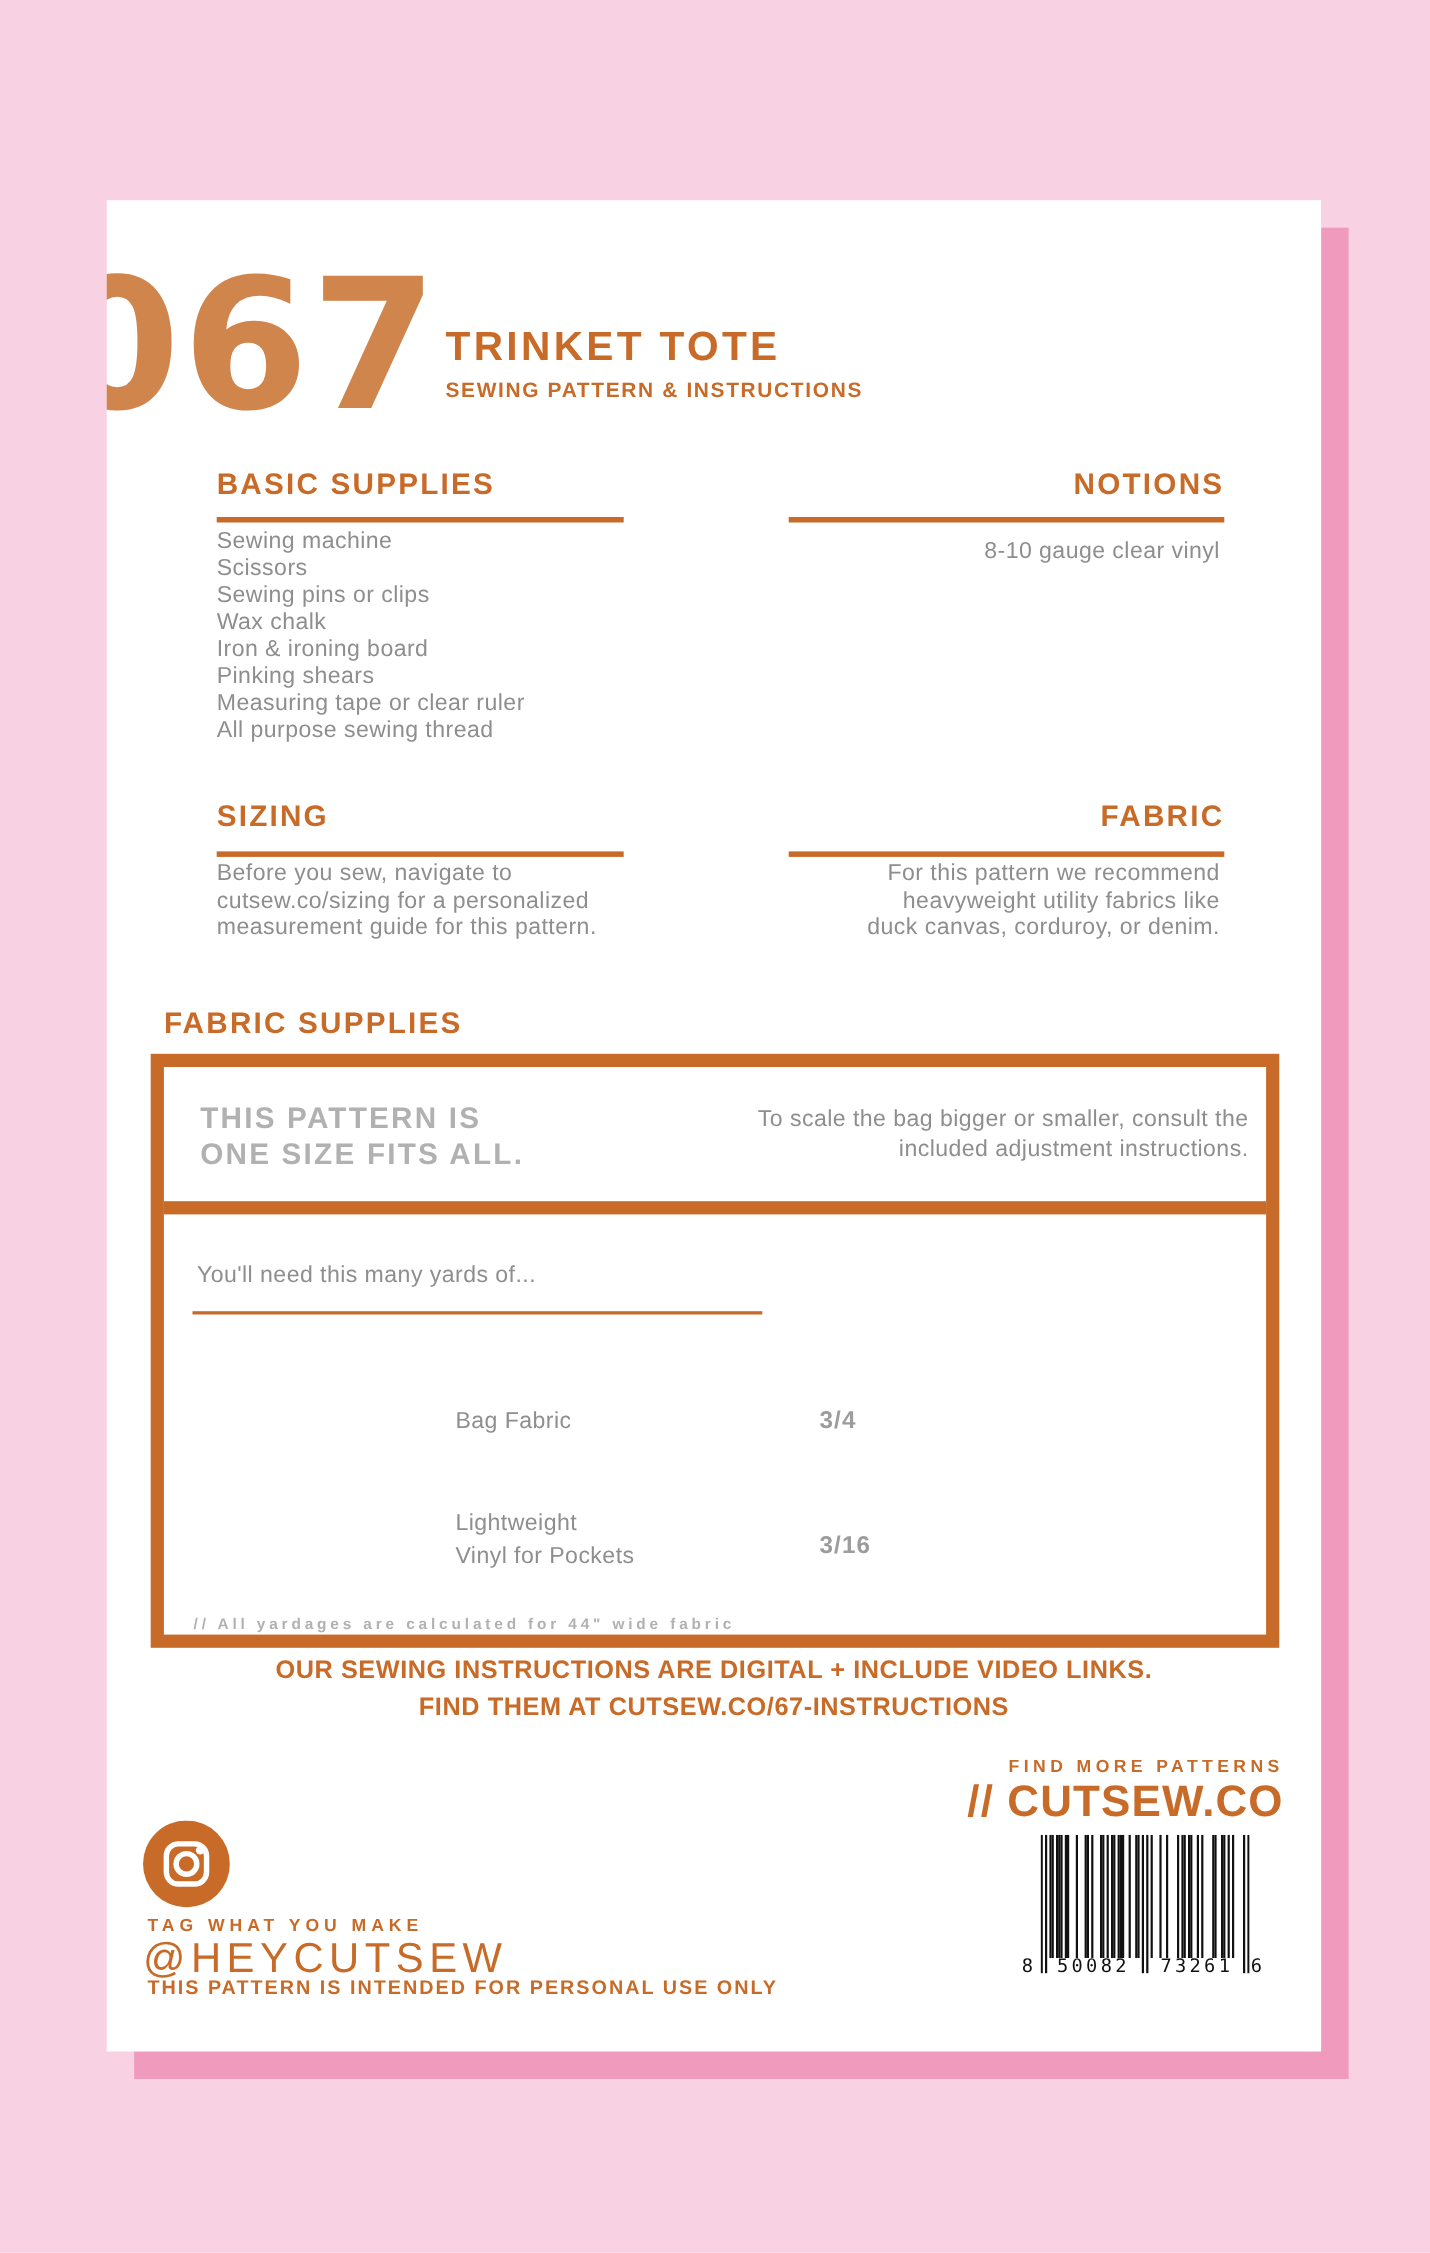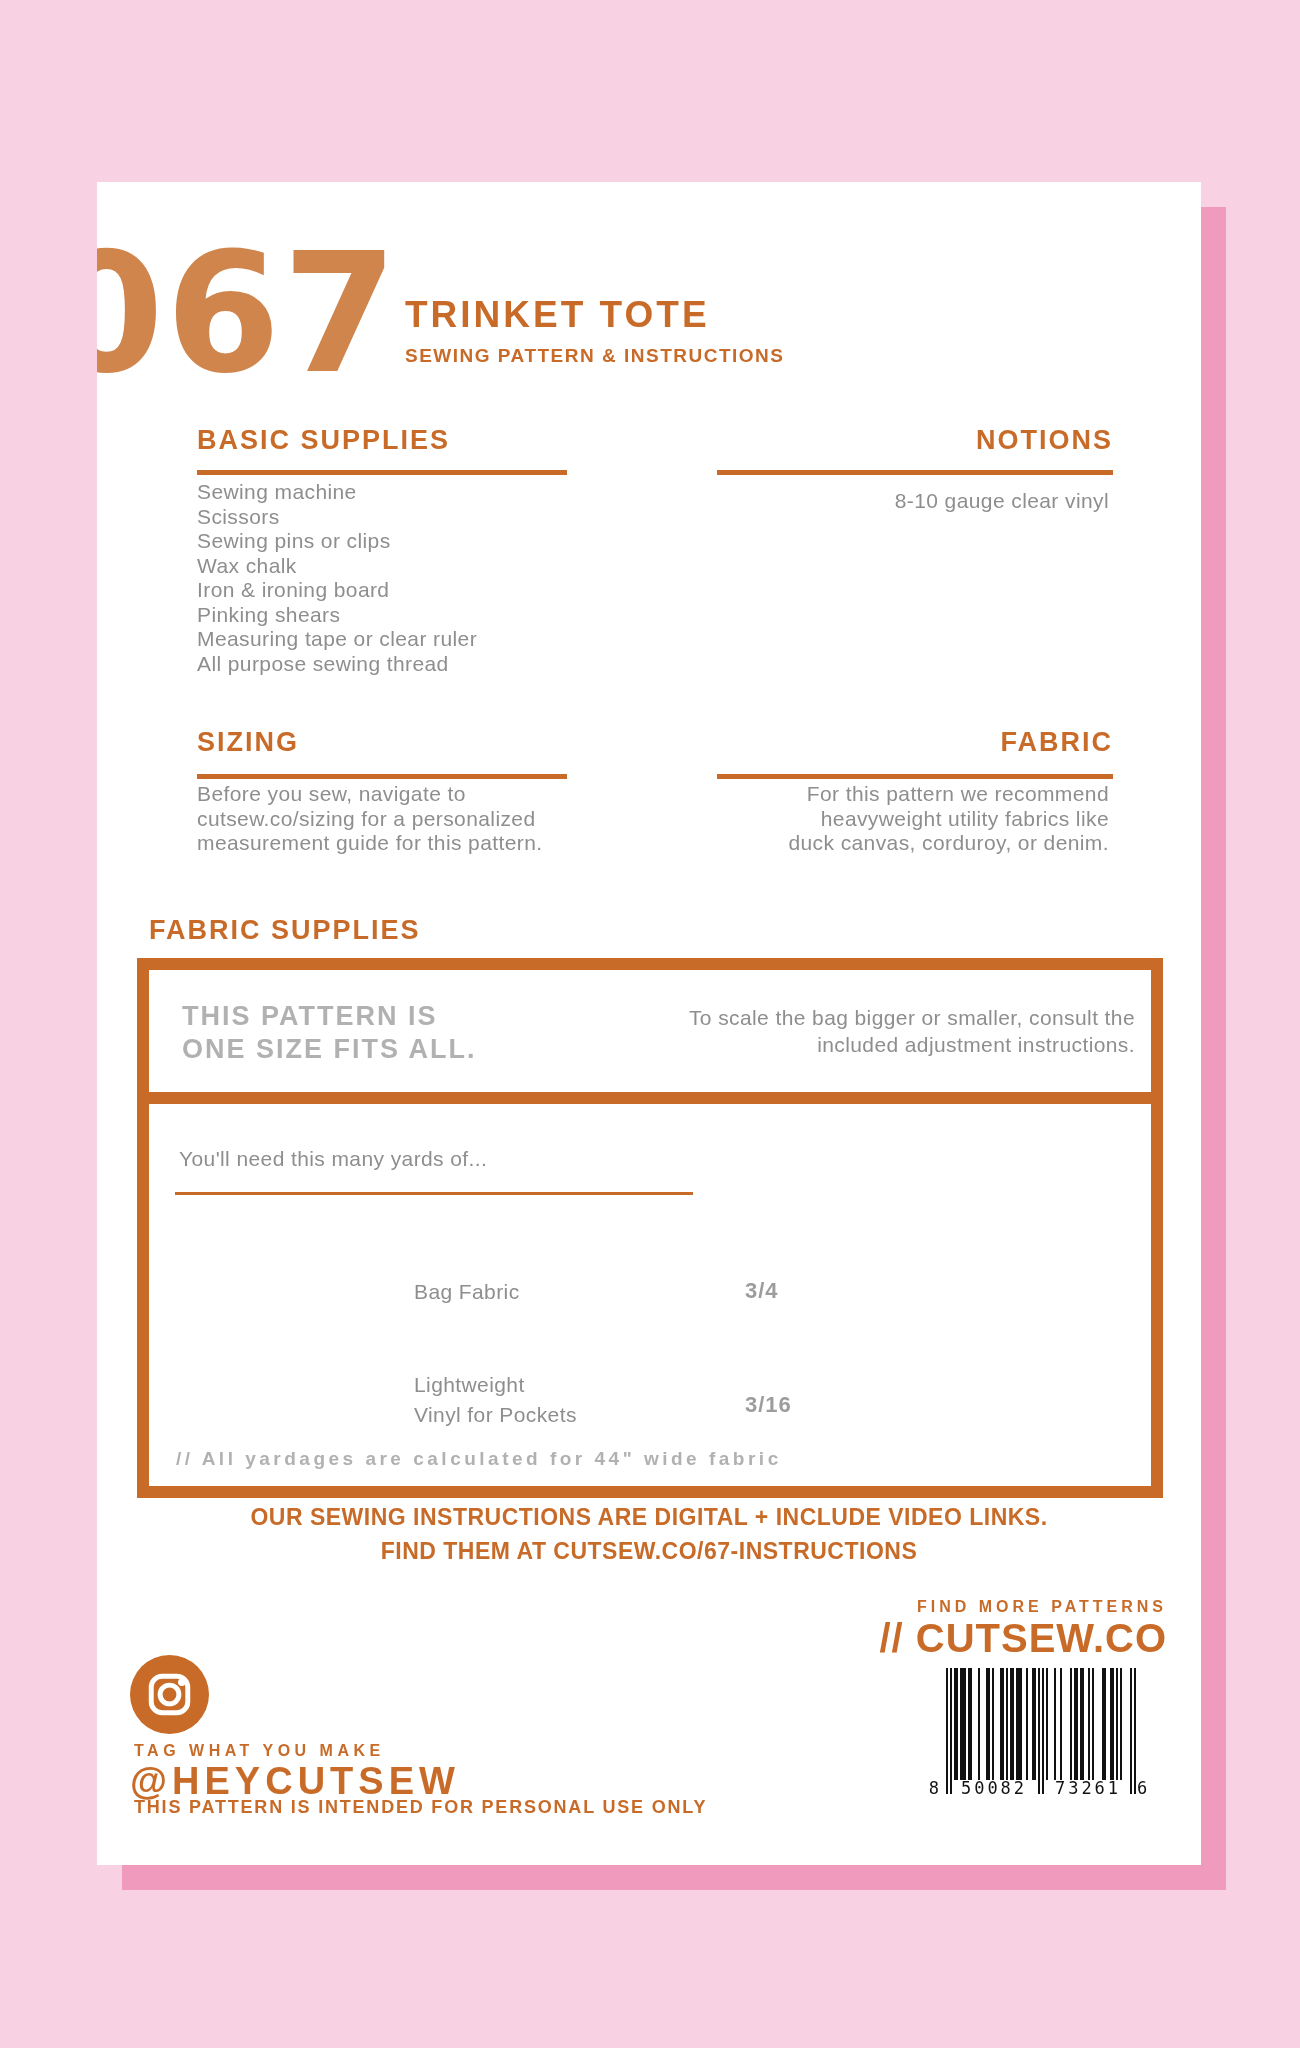--- a/index.html
+++ b/index.html
@@ -27,28 +27,28 @@
   .sec-h{font-size:27px;font-weight:bold;letter-spacing:2px;color:var(--orange);white-space:nowrap;}
   .rule{height:5px;background:var(--orange);}
   .rule-thin{height:3px;background:var(--orange);}
   .gray{font-size:21px;line-height:24.5px;letter-spacing:0.4px;color:var(--gray);}
   .right-al{text-align:right;}
 
   .supply-box{left:40px;top:776px;width:1026px;height:540px;border:12px solid var(--orange);}
   .box-divider{left:52px;top:910px;width:1002px;height:12px;background:var(--orange);}
   .one-size{font-size:27px;font-weight:bold;letter-spacing:2px;line-height:33px;color:var(--gray-light);}
   .yard-value{font-size:22px;font-weight:bold;letter-spacing:1px;color:var(--gray-value);}
-  .footnote{font-size:19px;font-weight:bold;letter-spacing:3.5px;color:var(--gray-light);white-space:nowrap;}
+  .footnote{font-size:14px;font-weight:bold;letter-spacing:3.5px;color:var(--gray-light);white-space:nowrap;margin-top:20px;}
 
   .instr{width:1104px;text-align:center;font-size:23px;font-weight:bold;letter-spacing:0.5px;color:var(--orange);}
   .find-more{right:34px;text-align:right;font-size:16px;font-weight:bold;letter-spacing:4px;color:var(--orange);}
   .site{right:34px;text-align:right;font-size:40px;font-weight:bold;letter-spacing:1px;color:var(--orange);}
 
   .tagline{font-size:16px;font-weight:bold;letter-spacing:4.5px;color:var(--orange);white-space:nowrap;}
-  .handle{font-size:38px;font-weight:bold;letter-spacing:5px;color:var(--orange);white-space:nowrap;text-align:center;}
+  .handle{font-size:38px;font-weight:normal;letter-spacing:5px;color:var(--orange);white-space:nowrap;text-align:center;}
   .personal{font-size:18px;font-weight:bold;letter-spacing:1.8px;color:var(--orange);white-space:nowrap;}
 
   .bc-digit{font-family:"DejaVu Sans Mono",monospace;font-size:17px;letter-spacing:3px;color:var(--ink);}
   .ig-circle{fill:var(--orange);}
 </style>
 </head>
 <body>
 
 <div class="abs shadow"></div>
 

